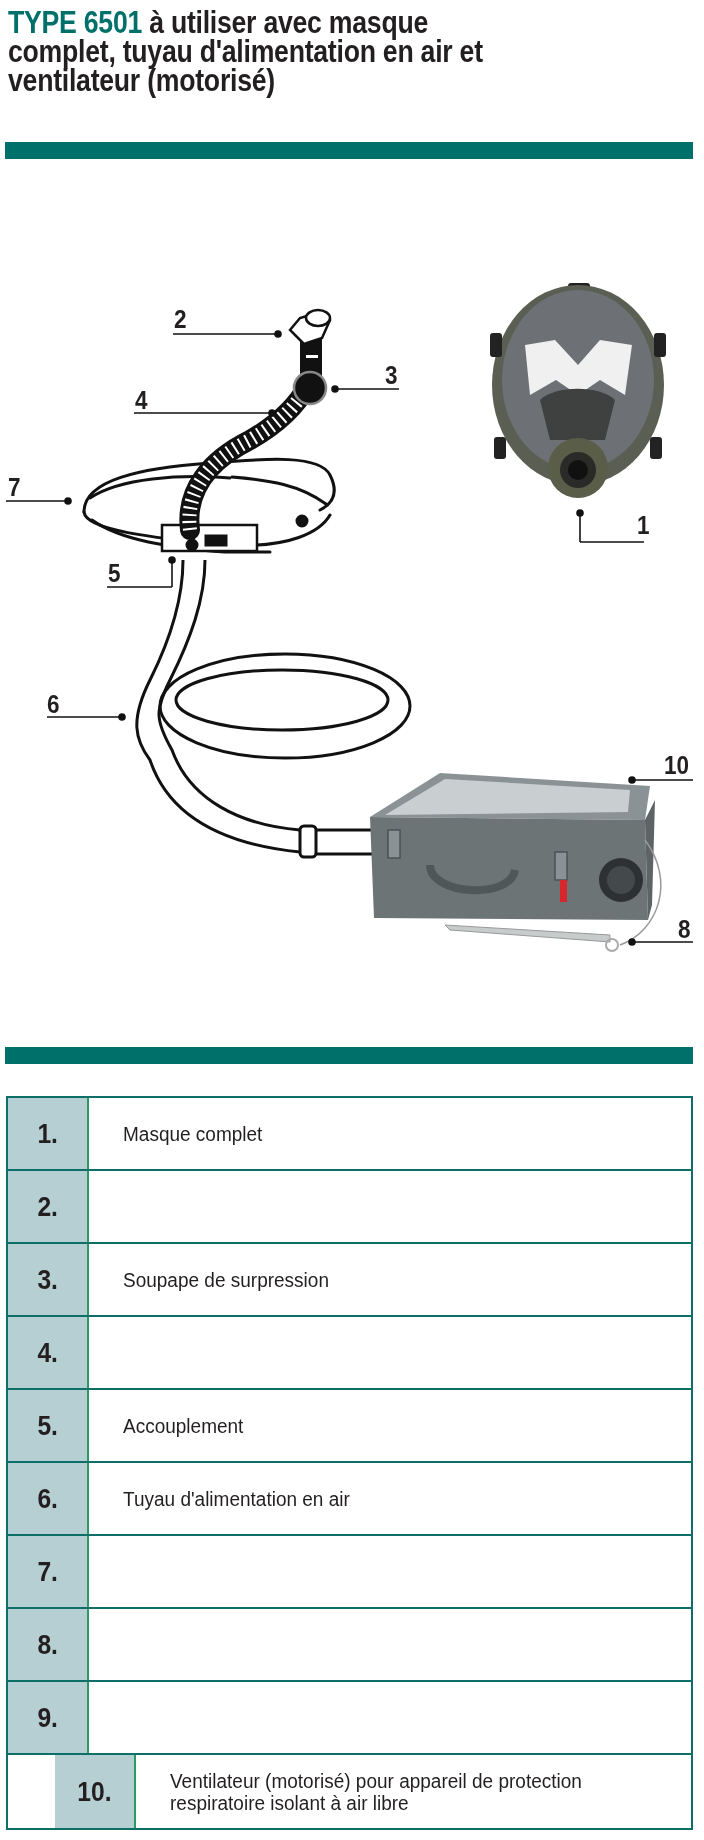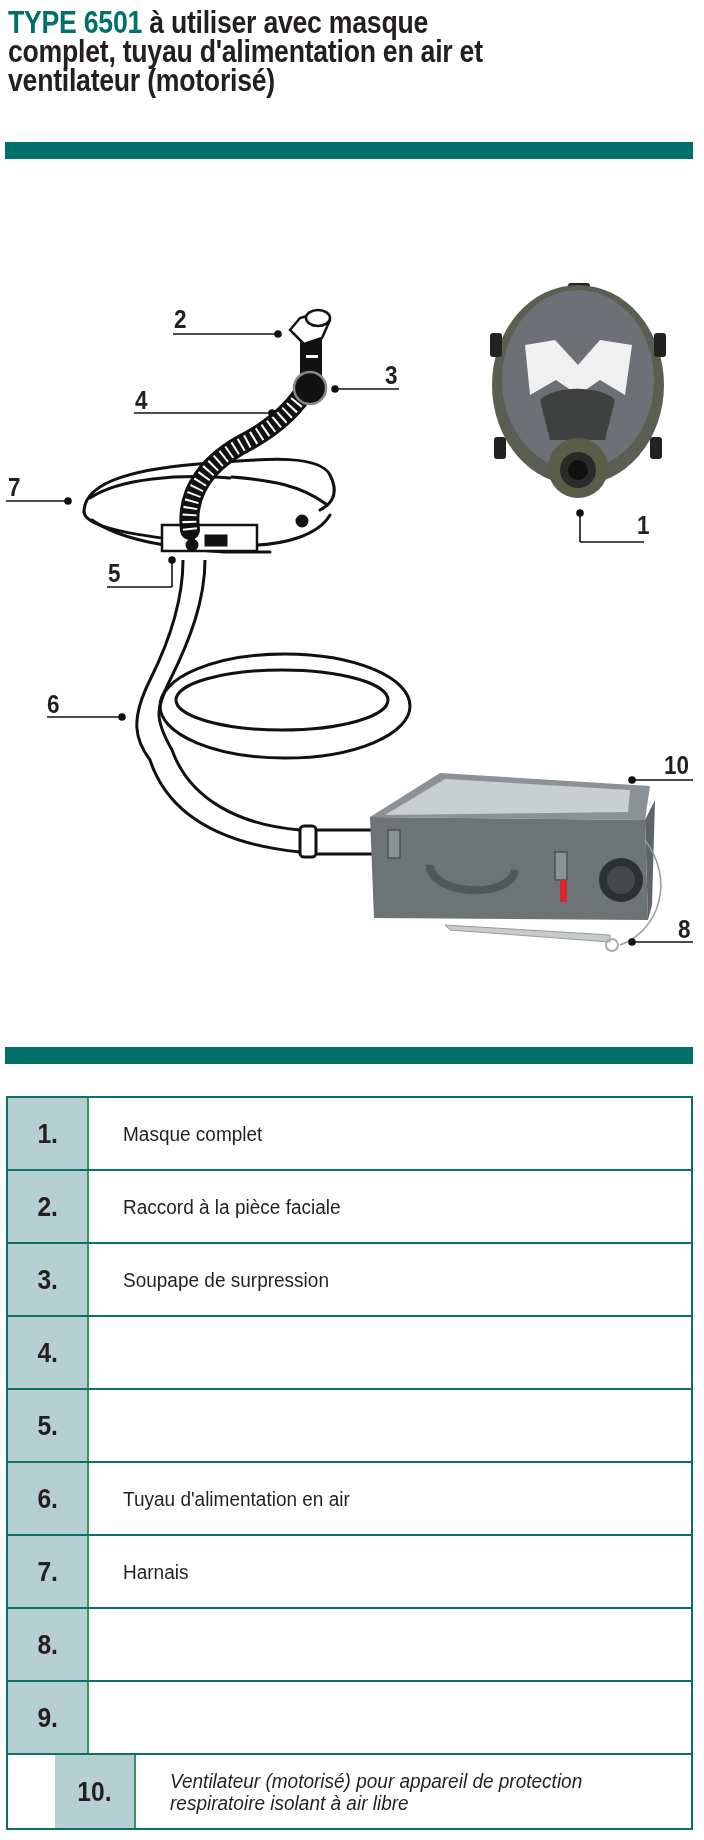--- a/index.html
+++ b/index.html
@@ -162,69 +162,66 @@
         <span>1.</span>
       </div>
     <div class="label">
         <span>Masque complet</span>
       </div>
   </div>
   <div class="row">
     <div class="num">
         <span>2.</span>
       </div>
-    <div class="label">
-        <span>Raccord à la pièce faciale</span>
-      </div>
   </div>
   <div class="row">
     <div class="num">
         <span>3.</span>
       </div>
     <div class="label">
         <span>Soupape de surpression</span>
       </div>
   </div>
   <div class="row">
     <div class="num">
         <span>4.</span>
       </div>
   </div>
   <div class="row">
     <div class="num">
         <span>5.</span>
       </div>
+    <div class="label">
+        <span>Accouplement</span>
+      </div>
   </div>
   <div class="row">
     <div class="num">
         <span>6.</span>
       </div>
     <div class="label">
         <span>Tuyau d'alimentation en air</span>
       </div>
   </div>
   <div class="row">
     <div class="num">
         <span>7.</span>
       </div>
-    <div class="label">
-        <span>Harnais</span>
-      </div>
   </div>
   <div class="row">
     <div class="num">
         <span>8.</span>
       </div>
   </div>
   <div class="row">
     <div class="num">
         <span>9.</span>
       </div>
   </div>
   <div class="row">
     <div class="num">
         <span>10.</span>
       </div>
-    <div class="label" style="padding-right:40px;font-style:italic;">
+    <div class="label" style="padding-right:40px;">
         <span>Ventilateur (motorisé) pour appareil de protection respiratoire isolant à air libre</span>
       </div>
   </div>
 </div>
 
 </body></html>

